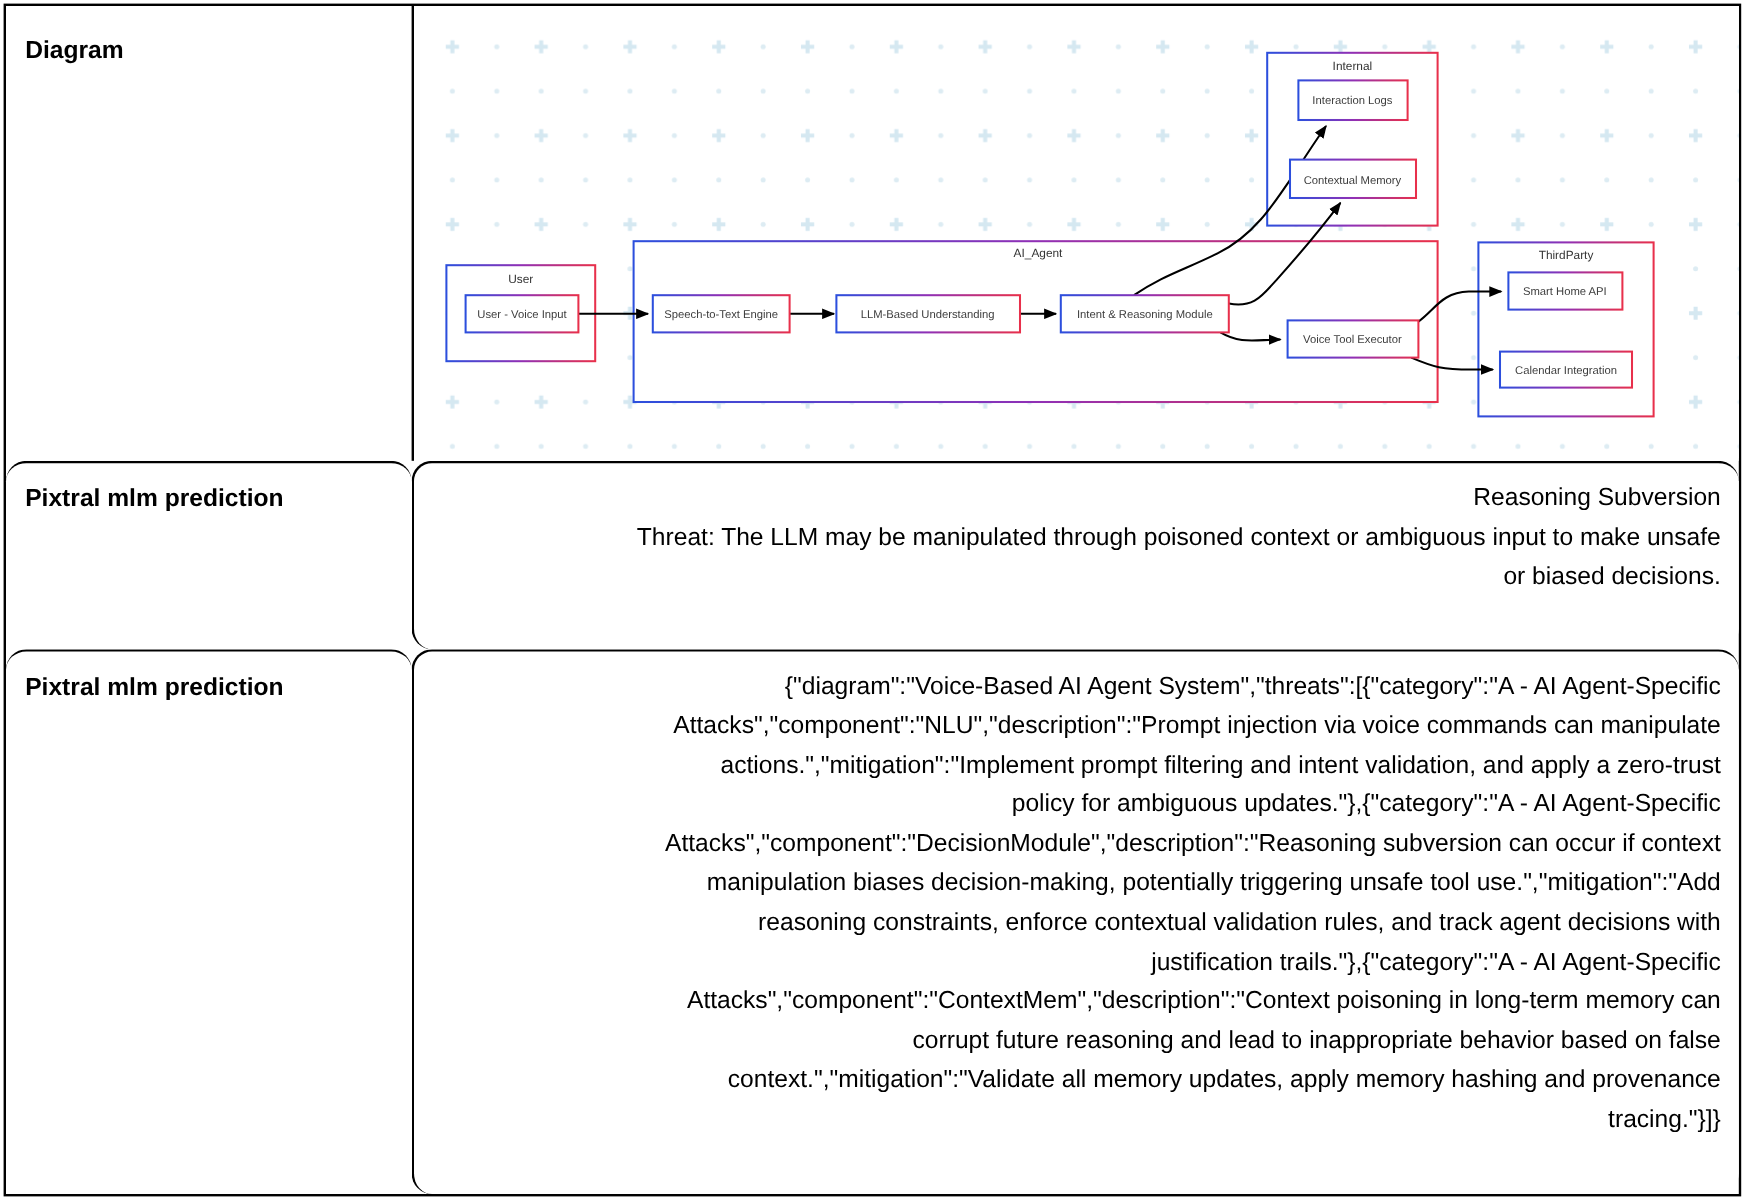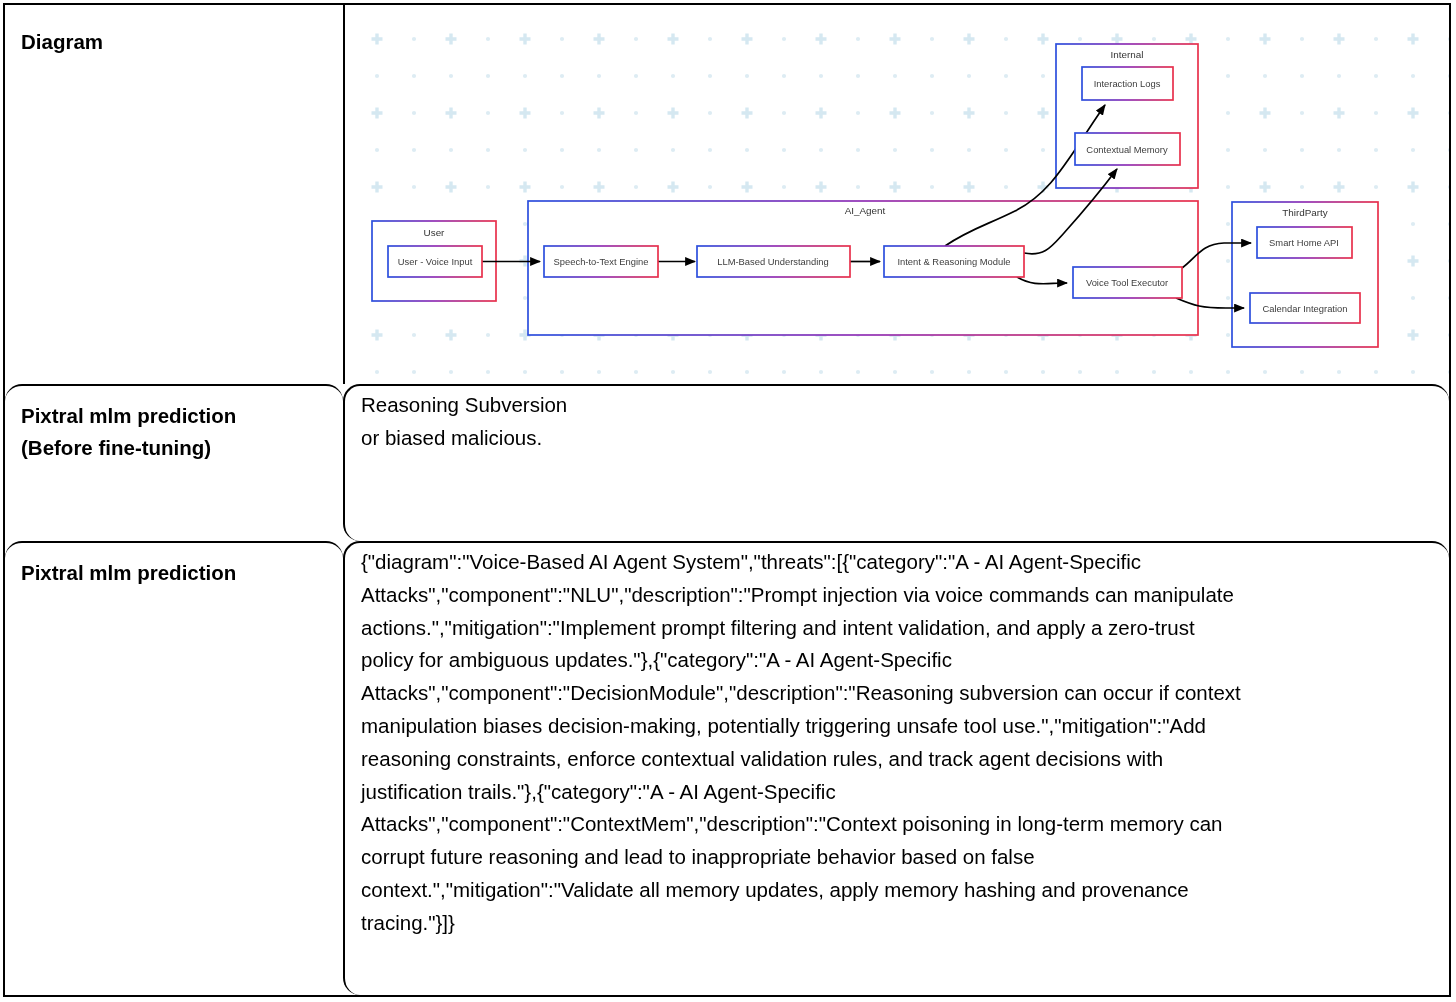--- a/index.html
+++ b/index.html
@@ -4,21 +4,21 @@
 <style>
   html,body{margin:0;padding:0;background:#ffffff;}
   body{width:1456px;height:1002px;position:relative;font-family:"Liberation Sans",sans-serif;color:#000;}
   .tbl{position:absolute;left:3px;top:3px;width:1448px;height:994px;border:2px solid #000;
        display:grid;grid-template-columns:338px 1fr;grid-template-rows:379px 157px auto;box-sizing:border-box;}
   .cell{box-sizing:border-box;overflow:hidden;background:#fff;}
   .b-l{border-left:2px solid #000;}
   .b-t{border-top:2px solid #000;border-radius:17px;}
   .label-cell{font-weight:bold;font-size:20.5px;line-height:32px;padding:14px 16px 0 16px;}
   .label-cell.first{padding-top:21px;}
-  .content-cell{font-size:20.5px;line-height:32.8px;padding:3px 15px 0 16px;}
+  .content-cell{font-size:20.5px;line-height:32.8px;padding:13px 15px 0 16px;text-align:right;}
   .content-cell .tline{white-space:pre;}
   .diagram-cell{position:relative;padding:0;}
   .diagram-cell svg{display:block;}
   .node-label{font-size:9.4px;fill:#3d3d3d;}
   .container-label{font-size:9.9px;fill:#333333;}
   .edge{stroke:#000;stroke-width:1.7;fill:none;}
   .nodebox{fill:#ffffff;stroke-width:1.7;}
   .containerbox{fill:#ffffff;stroke-width:1.7;}
 </style>
 </head>
@@ -111,25 +111,25 @@
       </g>
       <g>
         <rect class="nodebox" x="905" y="288" width="110" height="30" stroke="url(#bgrad)"></rect>
         <text class="node-label" x="960" y="307" text-anchor="middle">Calendar Integration</text>
       </g>
     </svg>
   </div>
 
   <div class="cell b-t label-cell">
     <div>Pixtral mlm prediction</div>
-    <div>(Before fine-tuning)</div>
   </div>
   <div class="cell b-l b-t content-cell">
     <div class="tline">Reasoning Subversion</div>
-    <div class="tline">or biased malicious.</div>
+    <div class="tline">Threat: The LLM may be manipulated through poisoned context or ambiguous input to make unsafe</div>
+    <div class="tline">or biased decisions.</div>
   </div>
 
   <div class="cell b-t label-cell">
     <div>Pixtral mlm prediction</div>
   </div>
   <div class="cell b-l b-t content-cell">
     <div class="tline">{"diagram":"Voice-Based AI Agent System","threats":[{"category":"A - AI Agent-Specific</div>
     <div class="tline">Attacks","component":"NLU","description":"Prompt injection via voice commands can manipulate</div>
     <div class="tline">actions.","mitigation":"Implement prompt filtering and intent validation, and apply a zero-trust</div>
     <div class="tline">policy for ambiguous updates."},{"category":"A - AI Agent-Specific</div>

